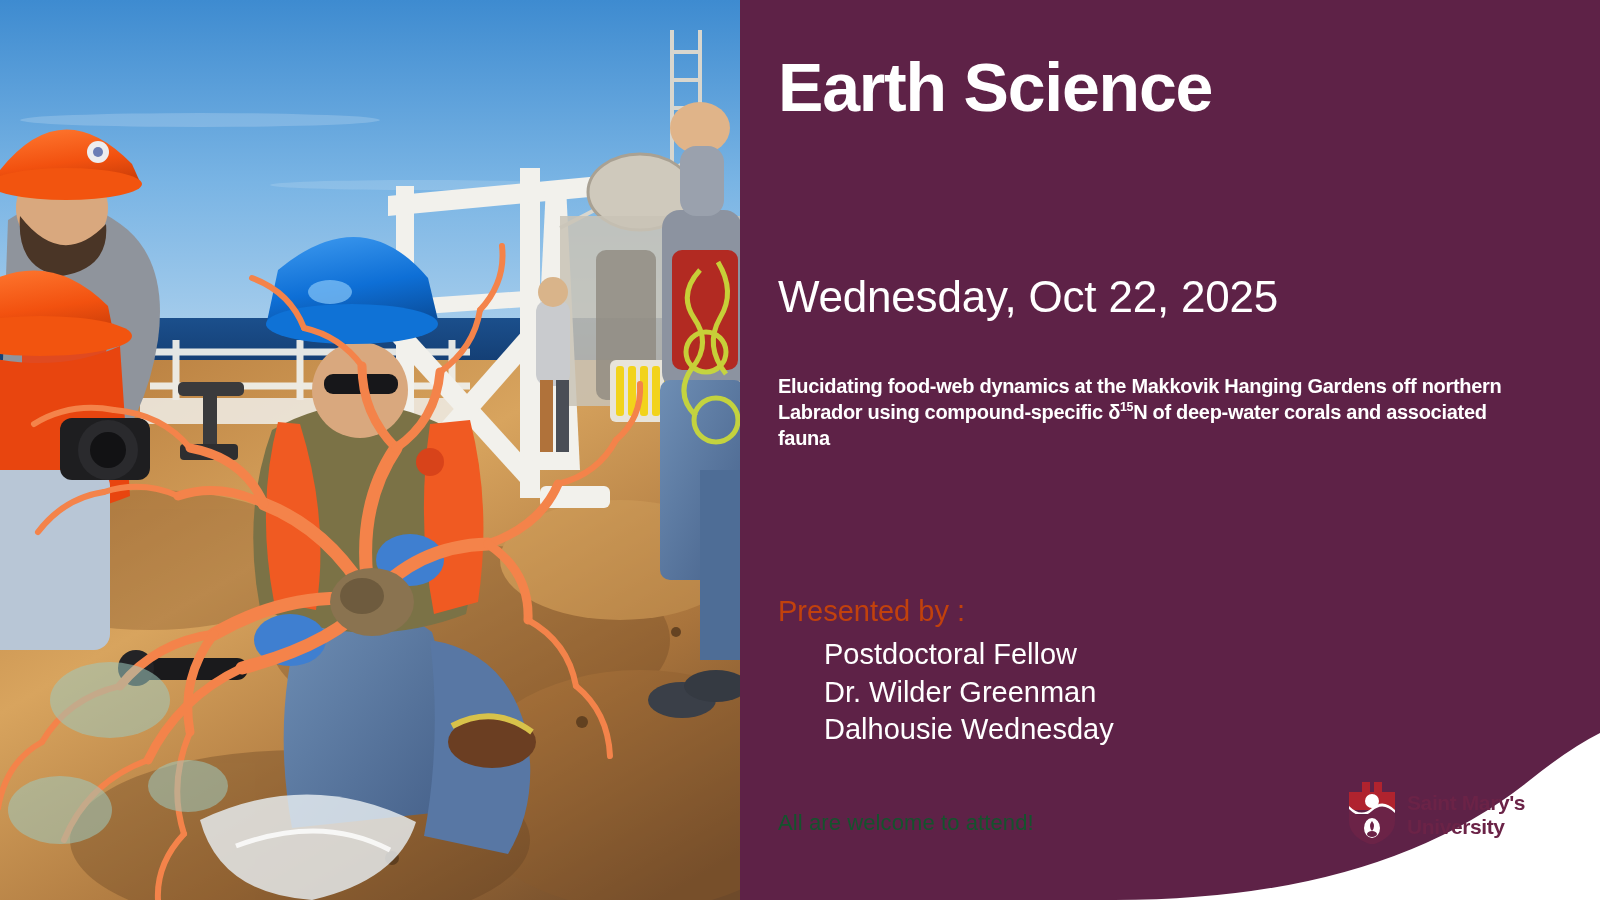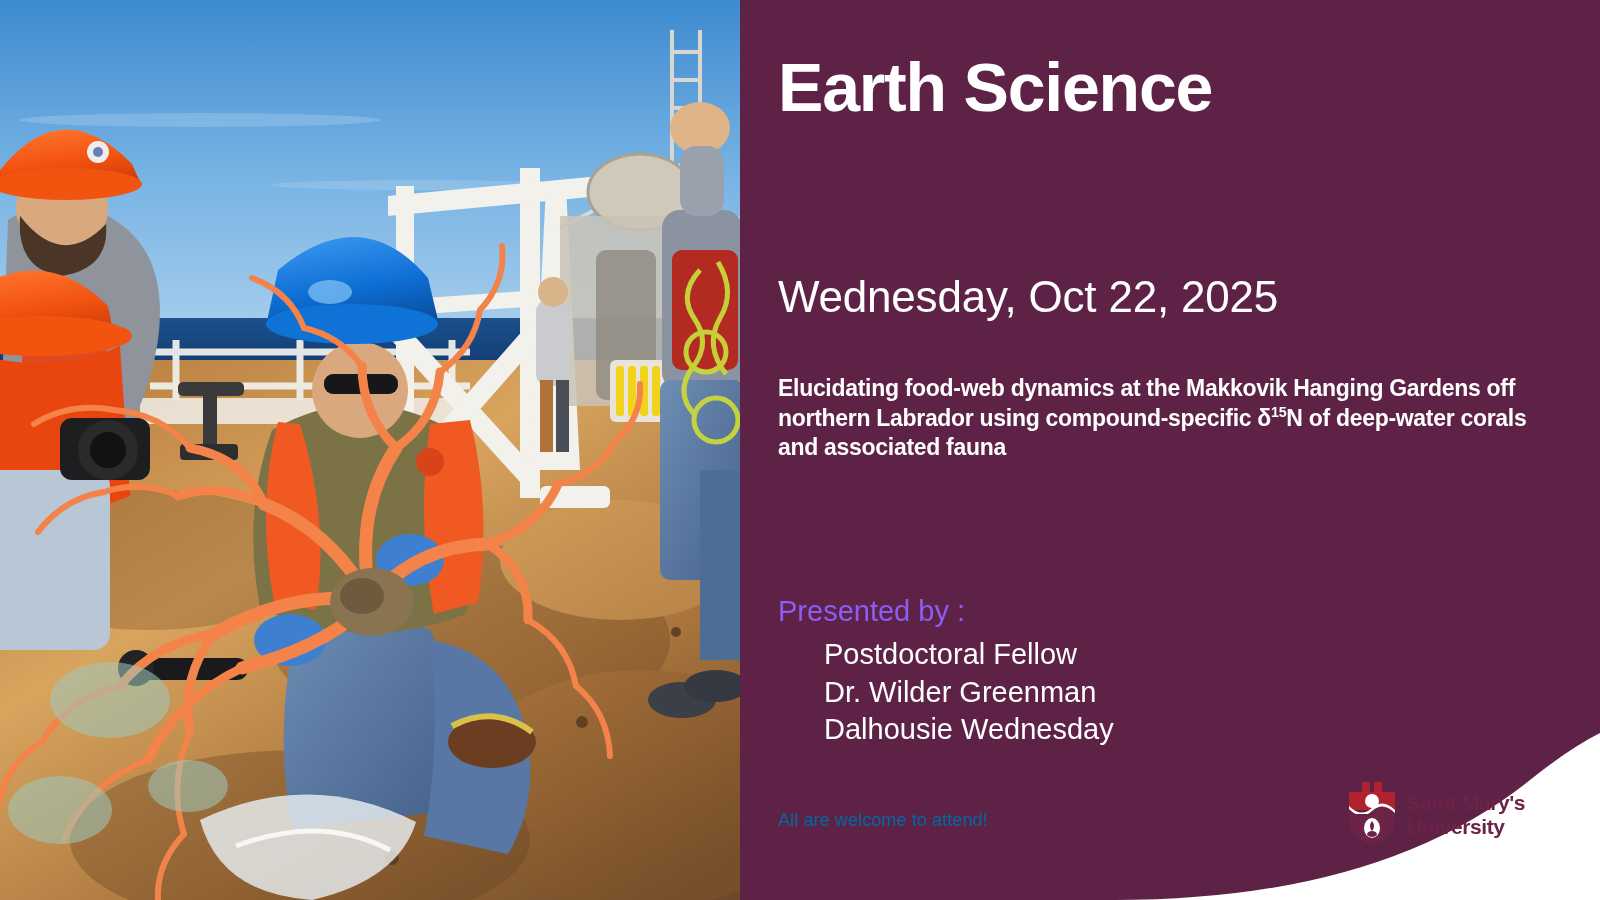--- a/index.html
+++ b/index.html
@@ -37,40 +37,40 @@
 
   .when {
     position:absolute; left:0; top:225px;
     font-size:44px; font-weight:400; color:#ffffff;
     line-height:1.28; letter-spacing:-0.2px;
   }
   .when div { white-space:nowrap;margin-top:44px; }
 
   .talk-title {
     position:absolute; left:0; top:374px; width:762px;
-    font-size:23px; font-weight:bold; color:#ffffff;
+    font-size:20px; font-weight:bold; color:#ffffff;
     line-height:1.29; letter-spacing:-0.3px;
   }
   .talk-title sup { font-size:0.62em; vertical-align:super; line-height:0; }
 
   .presented {
     position:absolute; left:0; top:597px;
-    font-size:29px; font-weight:400; color:#8b5cf6;
+    font-size:29px; font-weight:400; color:#c2410c;
     line-height:1.0;
   }
   .presenter-lines {
     position:absolute; left:46px; top:636px;
     font-size:29px; font-weight:400; color:#ffffff;
     line-height:1.30;
   }
   .presenter-lines div { white-space:nowrap; }
 
   .welcome {
     position:absolute; left:0; top:810px;
-    font-size:18px; font-weight:400; color:#0369a1;
+    font-size:22px; font-weight:400; color:#14532d;
     letter-spacing:0.1px;
   }
 
   
   .logo { position:absolute; left:1345px; top:782px; width:200px; height:62px; }
   .logo svg { display:block; }
 </style>
 </head>
 <body>
 

